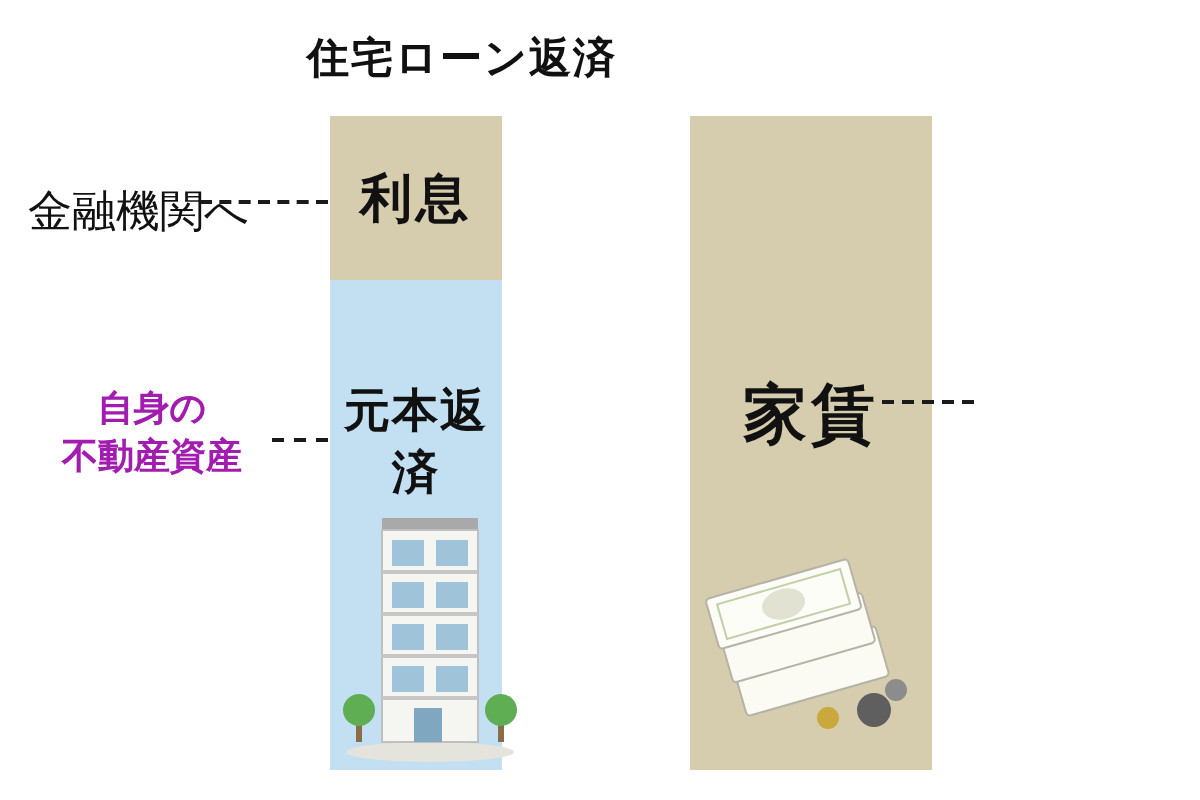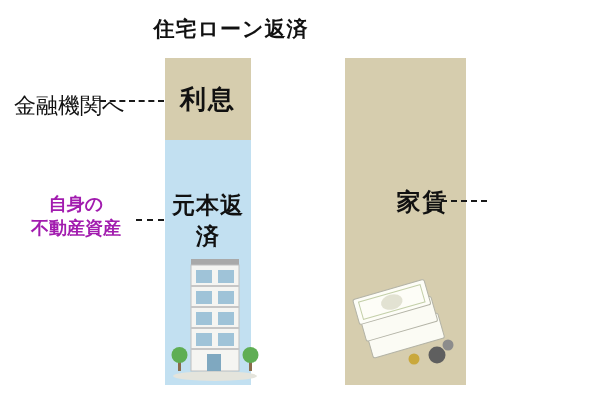--- a/index.html
+++ b/index.html
@@ -15,21 +15,21 @@
   .bar-left{left:165px;width:86px;height:327px;}
   .bar-right{left:345px;width:121px;height:327px;background:#d6cdae;}
 
   .seg{position:relative;}
   .seg-interest{height:82px;background:#d6cdae;display:flex;align-items:center;justify-content:center;}
   .seg-principal{height:245px;background:#c2e0f1;}
 
   .lbl{font-weight:bold;}
   .lbl-interest{font-size:26px;letter-spacing:2px;}
   .lbl-principal{position:absolute;top:50px;left:0;width:100%;text-align:center;font-size:23px;letter-spacing:1px;}
-  .lbl-rent{position:absolute;top:128px;left:0;width:100%;text-align:center;font-size:24px;font-weight:bold;letter-spacing:2px;padding-left:17px;}
+  .lbl-rent{position:absolute;top:128px;left:0;width:100%;text-align:center;font-size:32px;font-weight:bold;letter-spacing:2px;}
 
   .illus-building{position:absolute;left:4px;bottom:2px;}
   .illus-money{position:absolute;left:6px;bottom:14px;}
 
   .ann{position:absolute;font-size:22px;}
   .ann-bank{left:14px;top:91px;}
   .ann-asset{
     left:12px;top:192px;width:128px;text-align:center;
     color:#a21caf;font-weight:bold;font-size:18px;line-height:1.35;white-space:pre-line;
   }

